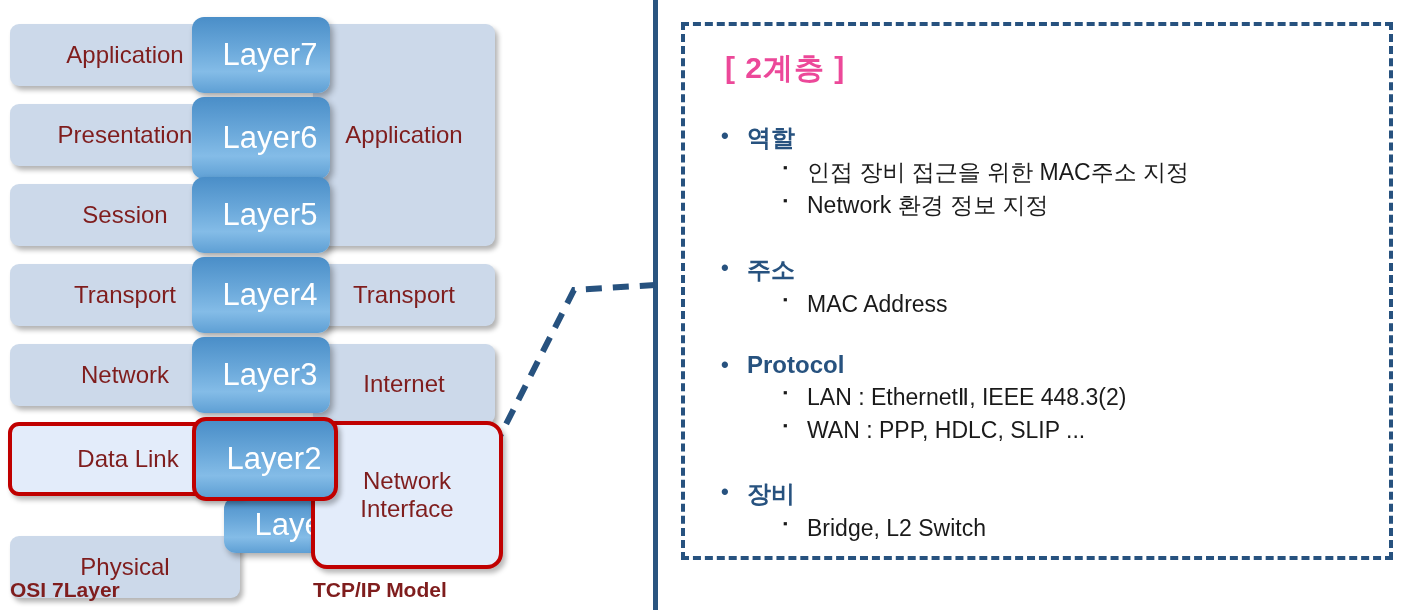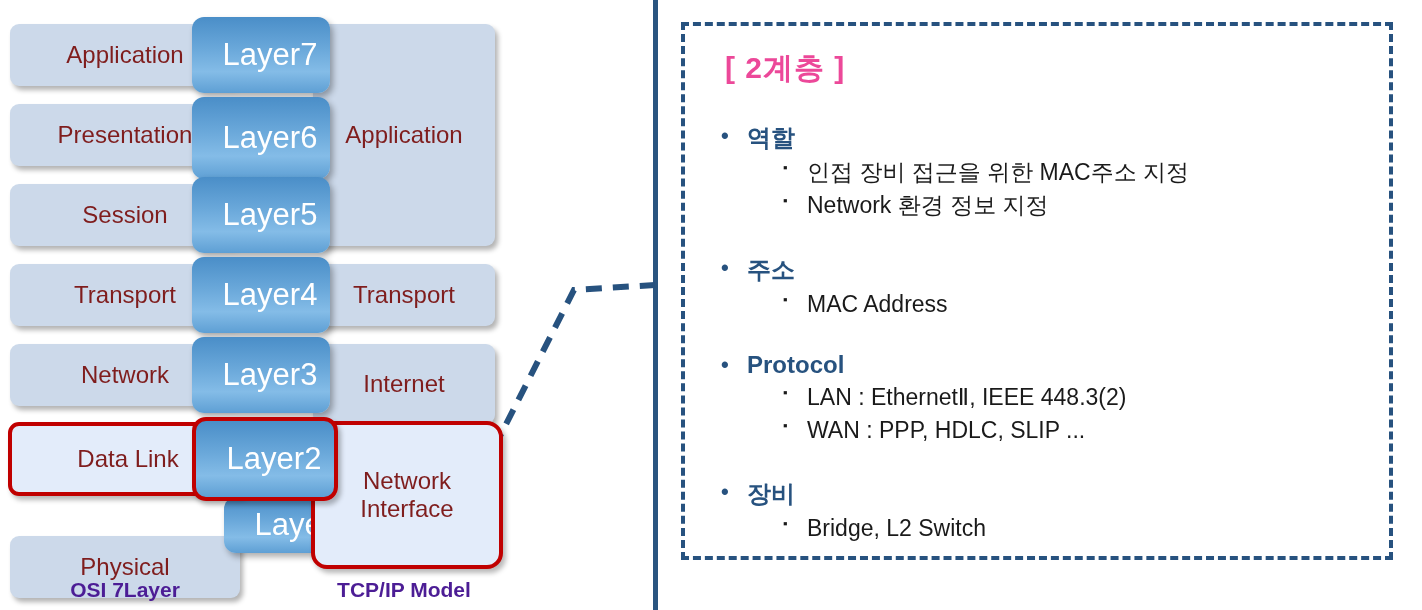--- a/index.html
+++ b/index.html
@@ -64,22 +64,22 @@
   .layer-box.hl-red {
     background: linear-gradient(to bottom, #4a8ec8 0%, #6aa8da 42%, #84bce7 72%, #5e9fd4 100%);
     z-index: 7;
     text-align: right;
   }
 
   .col-caption {
     position: absolute;
     font-size: 21px;
     font-weight: bold;
-    color: #4c1d95;
-    text-align: center;
+    color: #7f1d1d;
+    text-align: left;
   }
 
   
   #connector {
     position: absolute;
     left: 0; top: 0;
     width: 660px; height: 610px;
     pointer-events: none;
     z-index: 3;
   }

